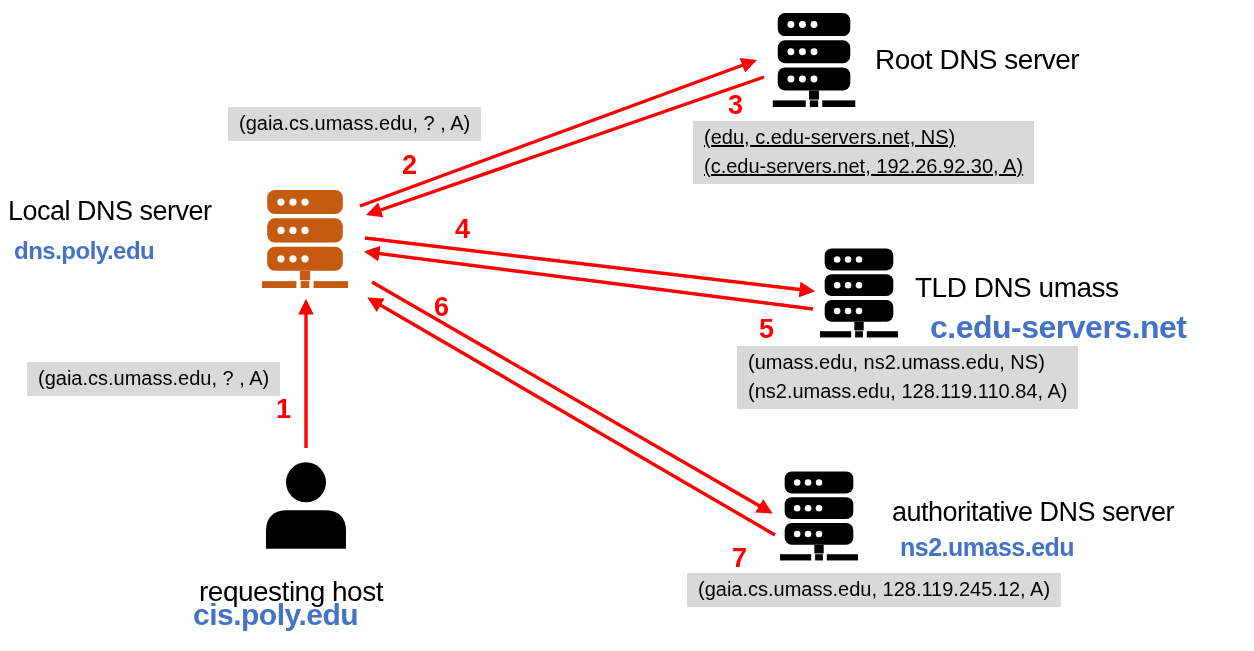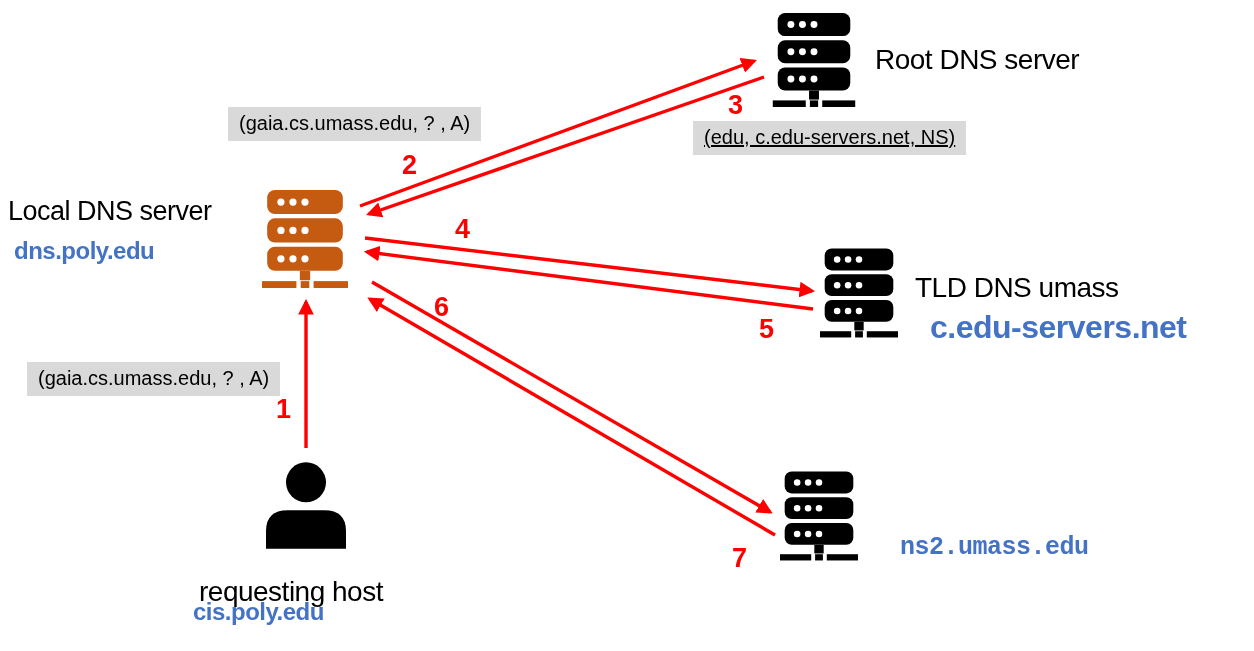--- a/index.html
+++ b/index.html
@@ -150,40 +150,49 @@
       <rect class="icon-shape" x="6" y="66" width="88" height="28" rx="9"></rect>
       <circle class="icon-dot" cx="22" cy="80" r="4.2"></circle>
         <circle class="icon-dot" cx="36" cy="80" r="4.2"></circle>
         <circle class="icon-dot" cx="50" cy="80" r="4.2"></circle>
       <rect class="icon-shape" x="44" y="94" width="12" height="11"></rect>
       <rect class="icon-shape" x="0" y="106" width="40" height="8"></rect>
       <rect class="icon-shape" x="45" y="106" width="10" height="8"></rect>
       <rect class="icon-shape" x="60" y="106" width="40" height="8"></rect>
     </svg>
   </div>
-  <div class="abs node-host" style="left:900px; top:533px; font-size:25px;font-family:Liberation Mono, monospace;">ns2.umass.edu</div>
+  <div class="abs node-label" style="left:892px; top:497px;">authoritative DNS server</div>
+  <div class="abs node-host" style="left:900px; top:533px; font-size:25px;">ns2.umass.edu</div>
 
   <div class="abs" style="left:266px; top:462px;">
     <svg class="icon icon-black" width="80" height="87" viewBox="0 0 100 108">
       <circle class="icon-shape" cx="50" cy="25" r="25"></circle>
       <path class="icon-shape" d="M0,108 V86 Q0,60 27,60 H73 Q100,60 100,86 V108 Z"></path>
     </svg>
   </div>
   <div class="abs node-label" style="left:199px; top:567px; font-size:28px;margin-top:9px;">requesting host</div>
-  <div class="abs node-host" style="left:193px; top:598px; font-size:24px;">cis.poly.edu</div>
+  <div class="abs node-host" style="left:193px; top:598px; font-size:30px;">cis.poly.edu</div>
 
   <div class="abs msg-box" style="left:228px; top:107px;">(gaia.cs.umass.edu, ? , A)</div>
 
   <div class="abs msg-box" style="left:693px; top:121px;text-decoration:underline;">
     <div>(edu, c.edu-servers.net, NS)</div>
-  </div>
-
+    <div>(c.edu-servers.net, 192.26.92.30, A)</div>
+  </div>
+
+  <div class="abs msg-box" style="left:737px; top:346px;">
+    <div>(umass.edu, ns2.umass.edu, NS)</div>
+    <div>(ns2.umass.edu, 128.119.110.84, A)</div>
+  </div>
 
   <div class="abs msg-box" style="left:27px; top:362px;">(gaia.cs.umass.edu, ? , A)</div>
 
+  <div class="abs msg-box" style="left:687px; top:573px;">
+    <div>(gaia.cs.umass.edu, 128.119.245.12, A)</div>
+  </div>
 
   <div class="abs step-num" style="left:276px; top:394px;">1</div>
   <div class="abs step-num" style="left:402px; top:150px;">2</div>
   <div class="abs step-num" style="left:728px; top:90px;">3</div>
   <div class="abs step-num" style="left:455px; top:214px;">4</div>
   <div class="abs step-num" style="left:759px; top:314px;">5</div>
   <div class="abs step-num" style="left:434px; top:292px;">6</div>
   <div class="abs step-num" style="left:732px; top:543px;">7</div>
 
 </div>

